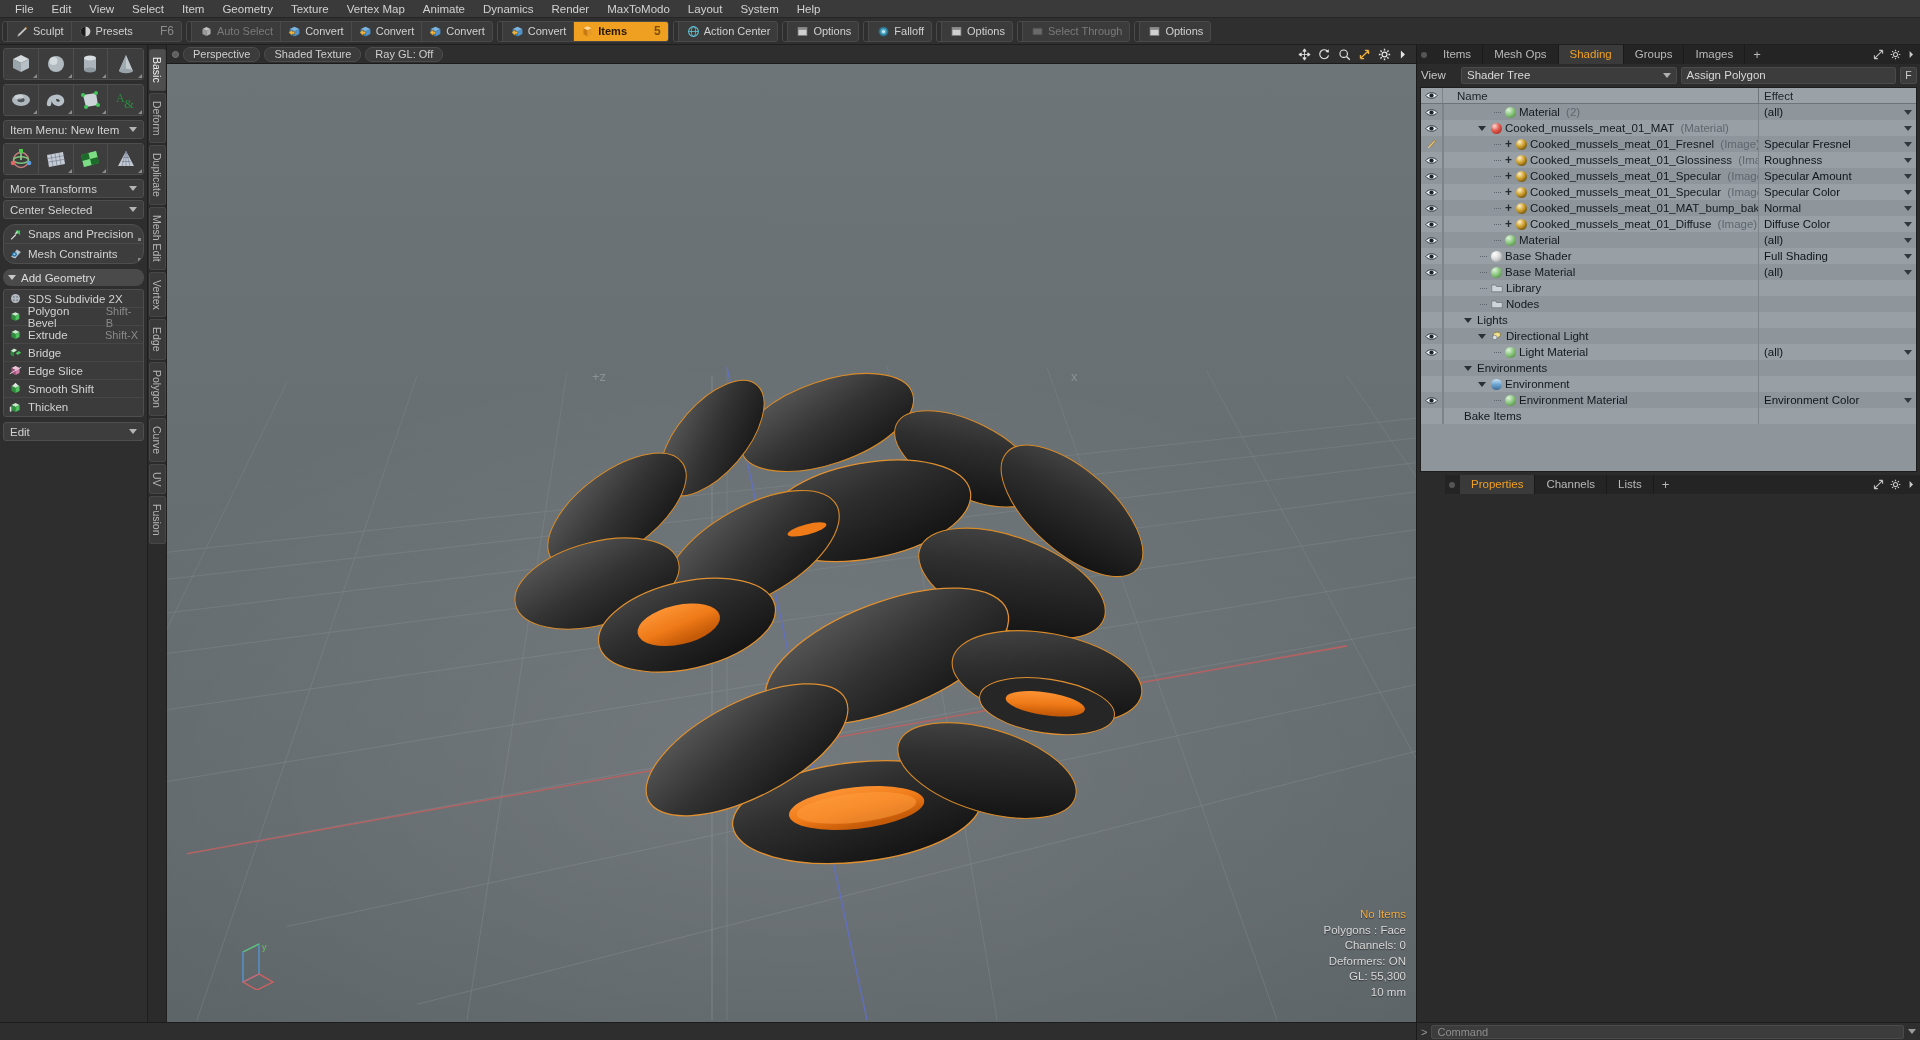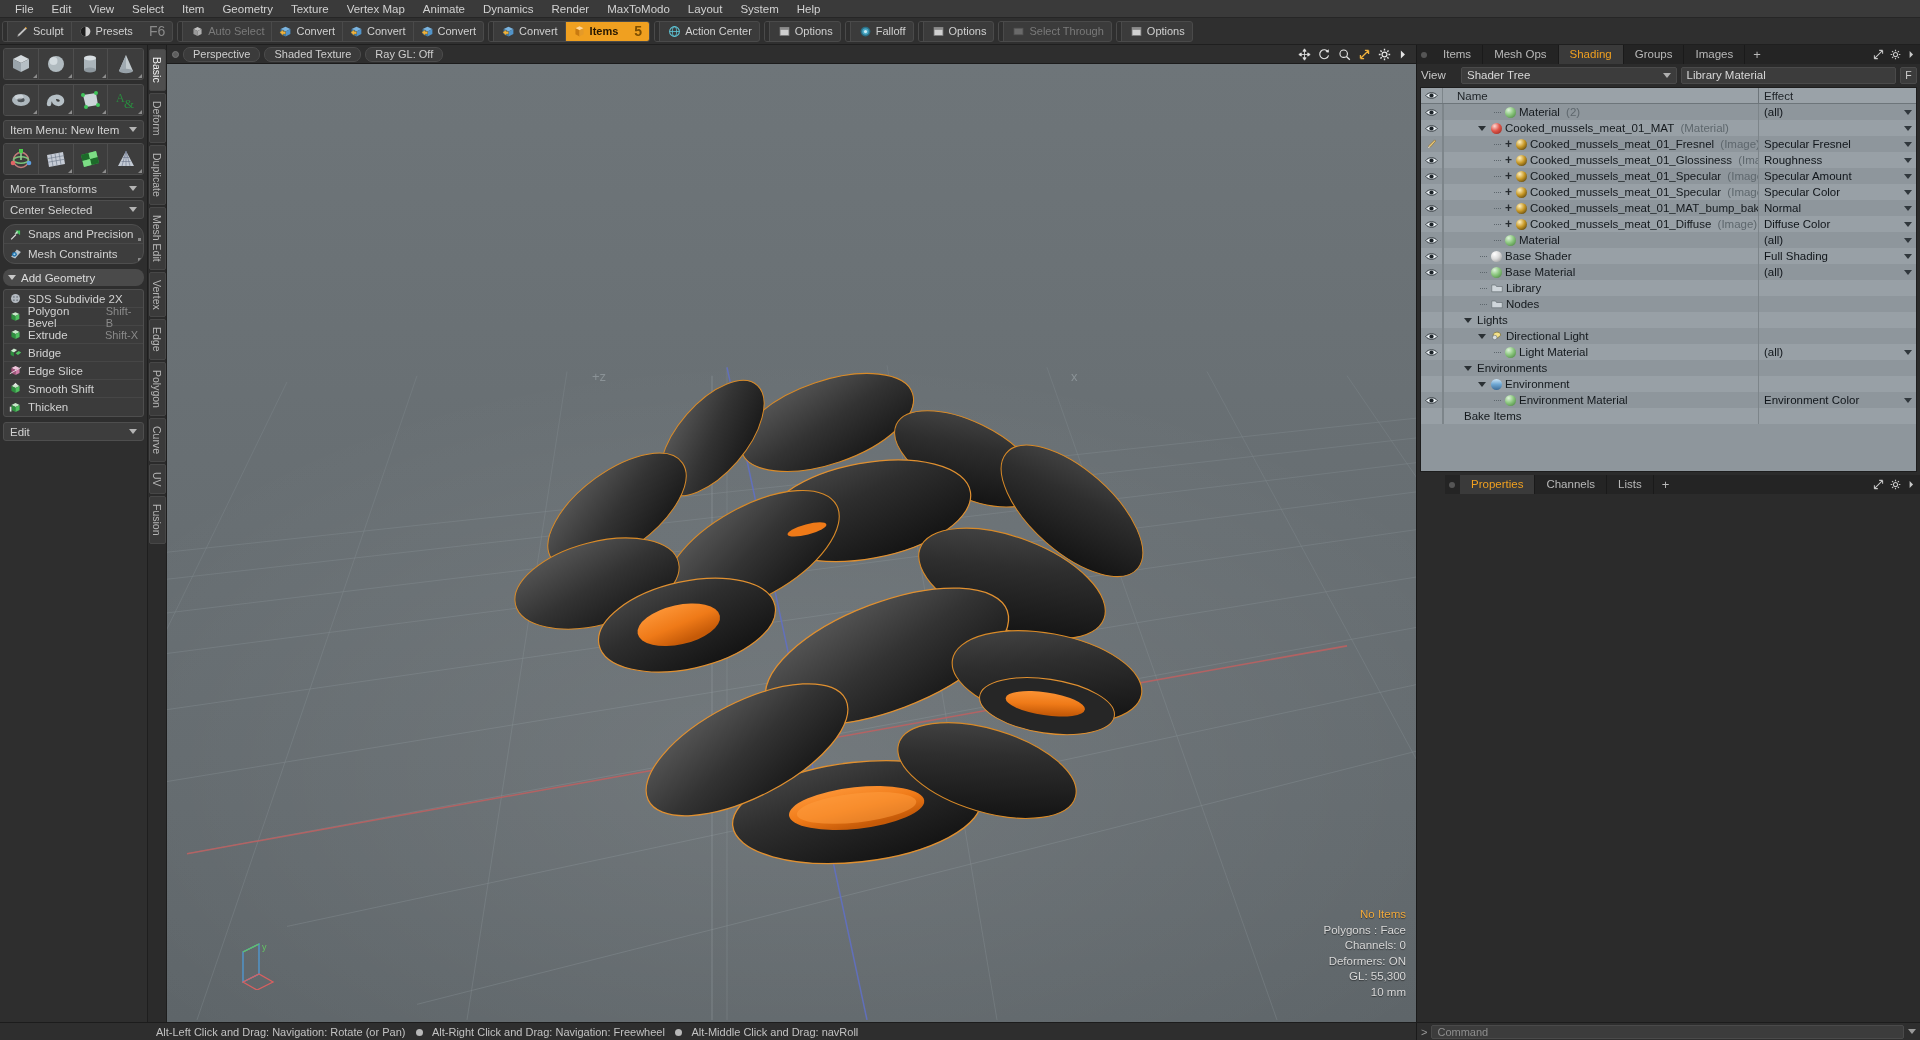--- a/index.html
+++ b/index.html
@@ -59,21 +59,21 @@
     border-right:1px solid #4a4a4a; margin-right:1px; flex:none; }
   .tb-cell {
     display:flex; align-items:center; gap:4px; padding:0 7px; height:19px;
     font-size:11px; color:#d0d0d0; white-space:nowrap;
     border-right:1px solid #4a4a4a;
   }
   .tb-cell:last-child { border-right:none; }
   .tb-cell.disabled { color:#7a7a7a; }
   .tb-cell.active { background:#f0a020; color:#241600; font-weight:bold; }
   .tb-cell.active .key { color:#7d4e00; }
-  .tb-cell .key { font-size:14px; color:#8a8a8a; margin-left:12px; }
+  .tb-cell .key { font-size:12px; color:#8a8a8a; margin-left:23px; }
   .mini-ico { width:13px; height:13px; flex:none; display:block; }
 
   
   .main { flex:1; display:flex; min-height:0; }
 
   
   .leftpanel {
     width:148px; background:#2e2e2e; flex:none; display:flex; flex-direction:column;
     border-right:1px solid #1e1e1e; padding:3px 3px 0 3px; overflow:hidden;
   }
@@ -838,21 +838,21 @@
         </div>
       </div>
 
       <div class="rp-ctrl">
         <span class="rp-lbl">View</span>
         <div class="rp-sel">
           <span>Shader Tree</span>
           <span class="caret"></span>
         </div>
         <div class="rp-sel">
-          <span>Library Material</span>
+          <span>Assign Polygon</span>
         </div>
         <div class="rp-sq">F</div>
       </div>
 
 
       <div class="tree">
         <div class="tr-head">
           <div class="tr-eye">
             <svg width="13" height="9" viewBox="0 0 16 11">
               <path d="M1 5.5 C4 1 12 1 15 5.5 C12 10 4 10 1 5.5 Z" fill="#e8eef2" stroke="#1c2328" stroke-width="1"></path>
@@ -1225,27 +1225,20 @@
             <path d="M3 3 L8 8 L3 13 Z" fill="#c8c8c8"></path>
           </svg>
         </div>
       </div>
       <div class="rp-bottom"></div>
     </div>
   </div>
 
   <div class="statusbar">
     <div class="sb-left"></div>
-    <div class="sb-hint">
-      <span>Alt-Left Click and Drag: Navigation: Rotate (or Pan)</span>
-      <span class="sb-sep"></span>
-      <span>Alt-Right Click and Drag: Navigation: Freewheel</span>
-      <span class="sb-sep"></span>
-      <span>Alt-Middle Click and Drag: navRoll</span>
-    </div>
     <div style="flex:1"></div>
     <div class="cmdwrap">
       <span class="cmd-gt">&gt;</span>
       <div class="cmd-input">Command</div>
       <span class="cmd-caret"></span>
     </div>
   </div>
 </div>
 
 </body></html>

